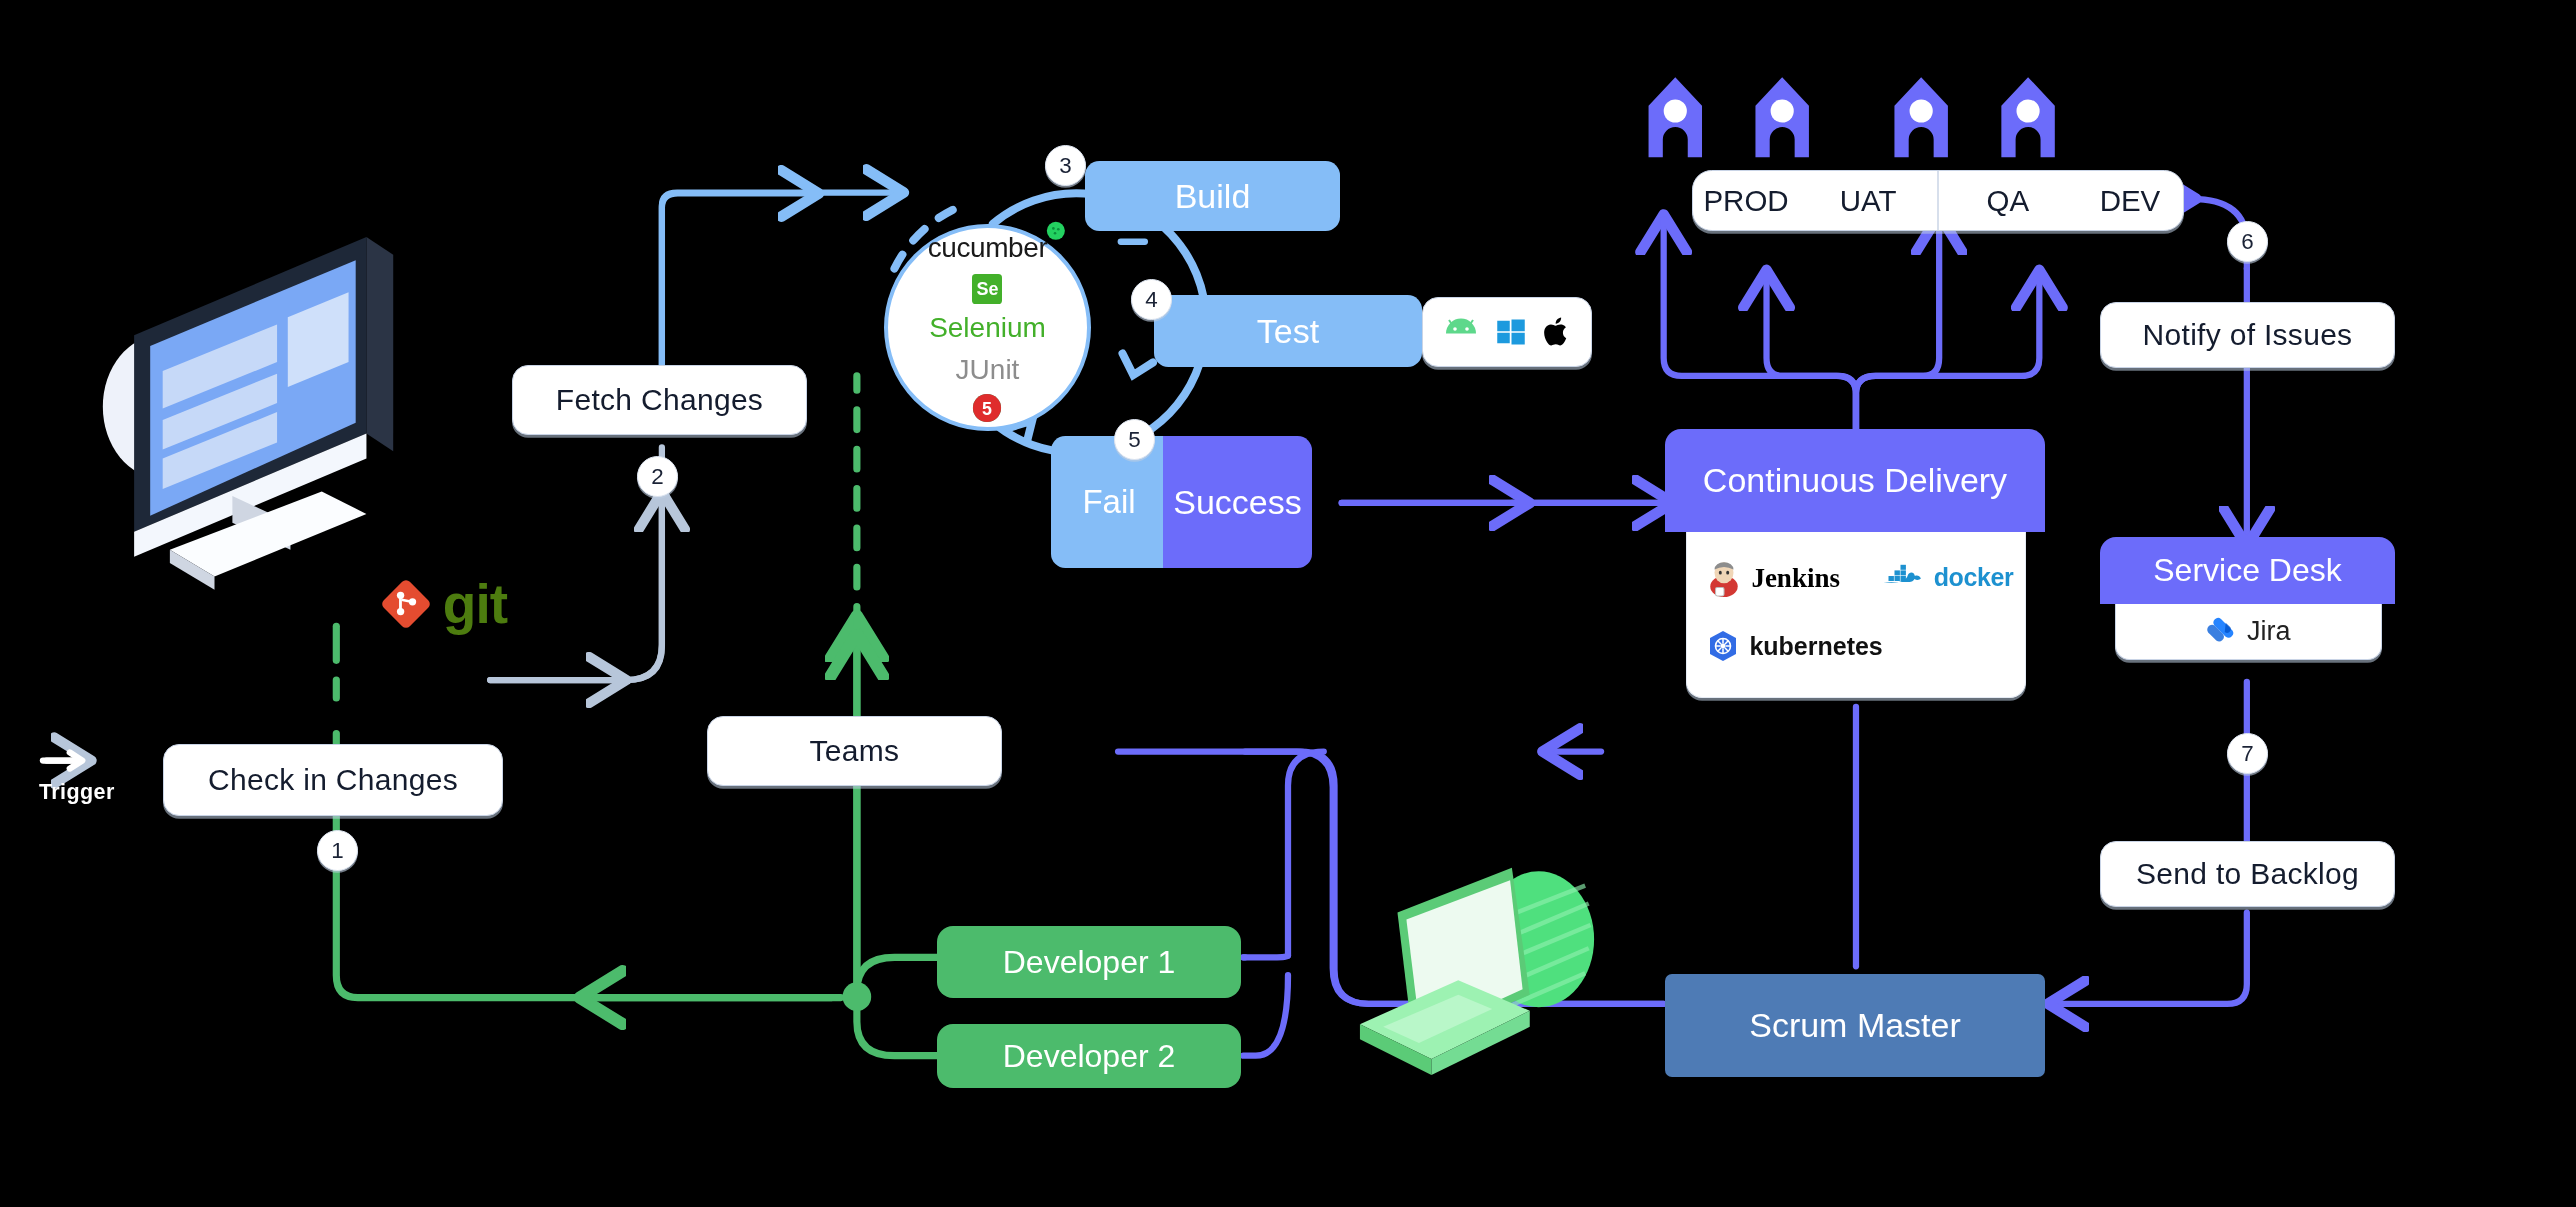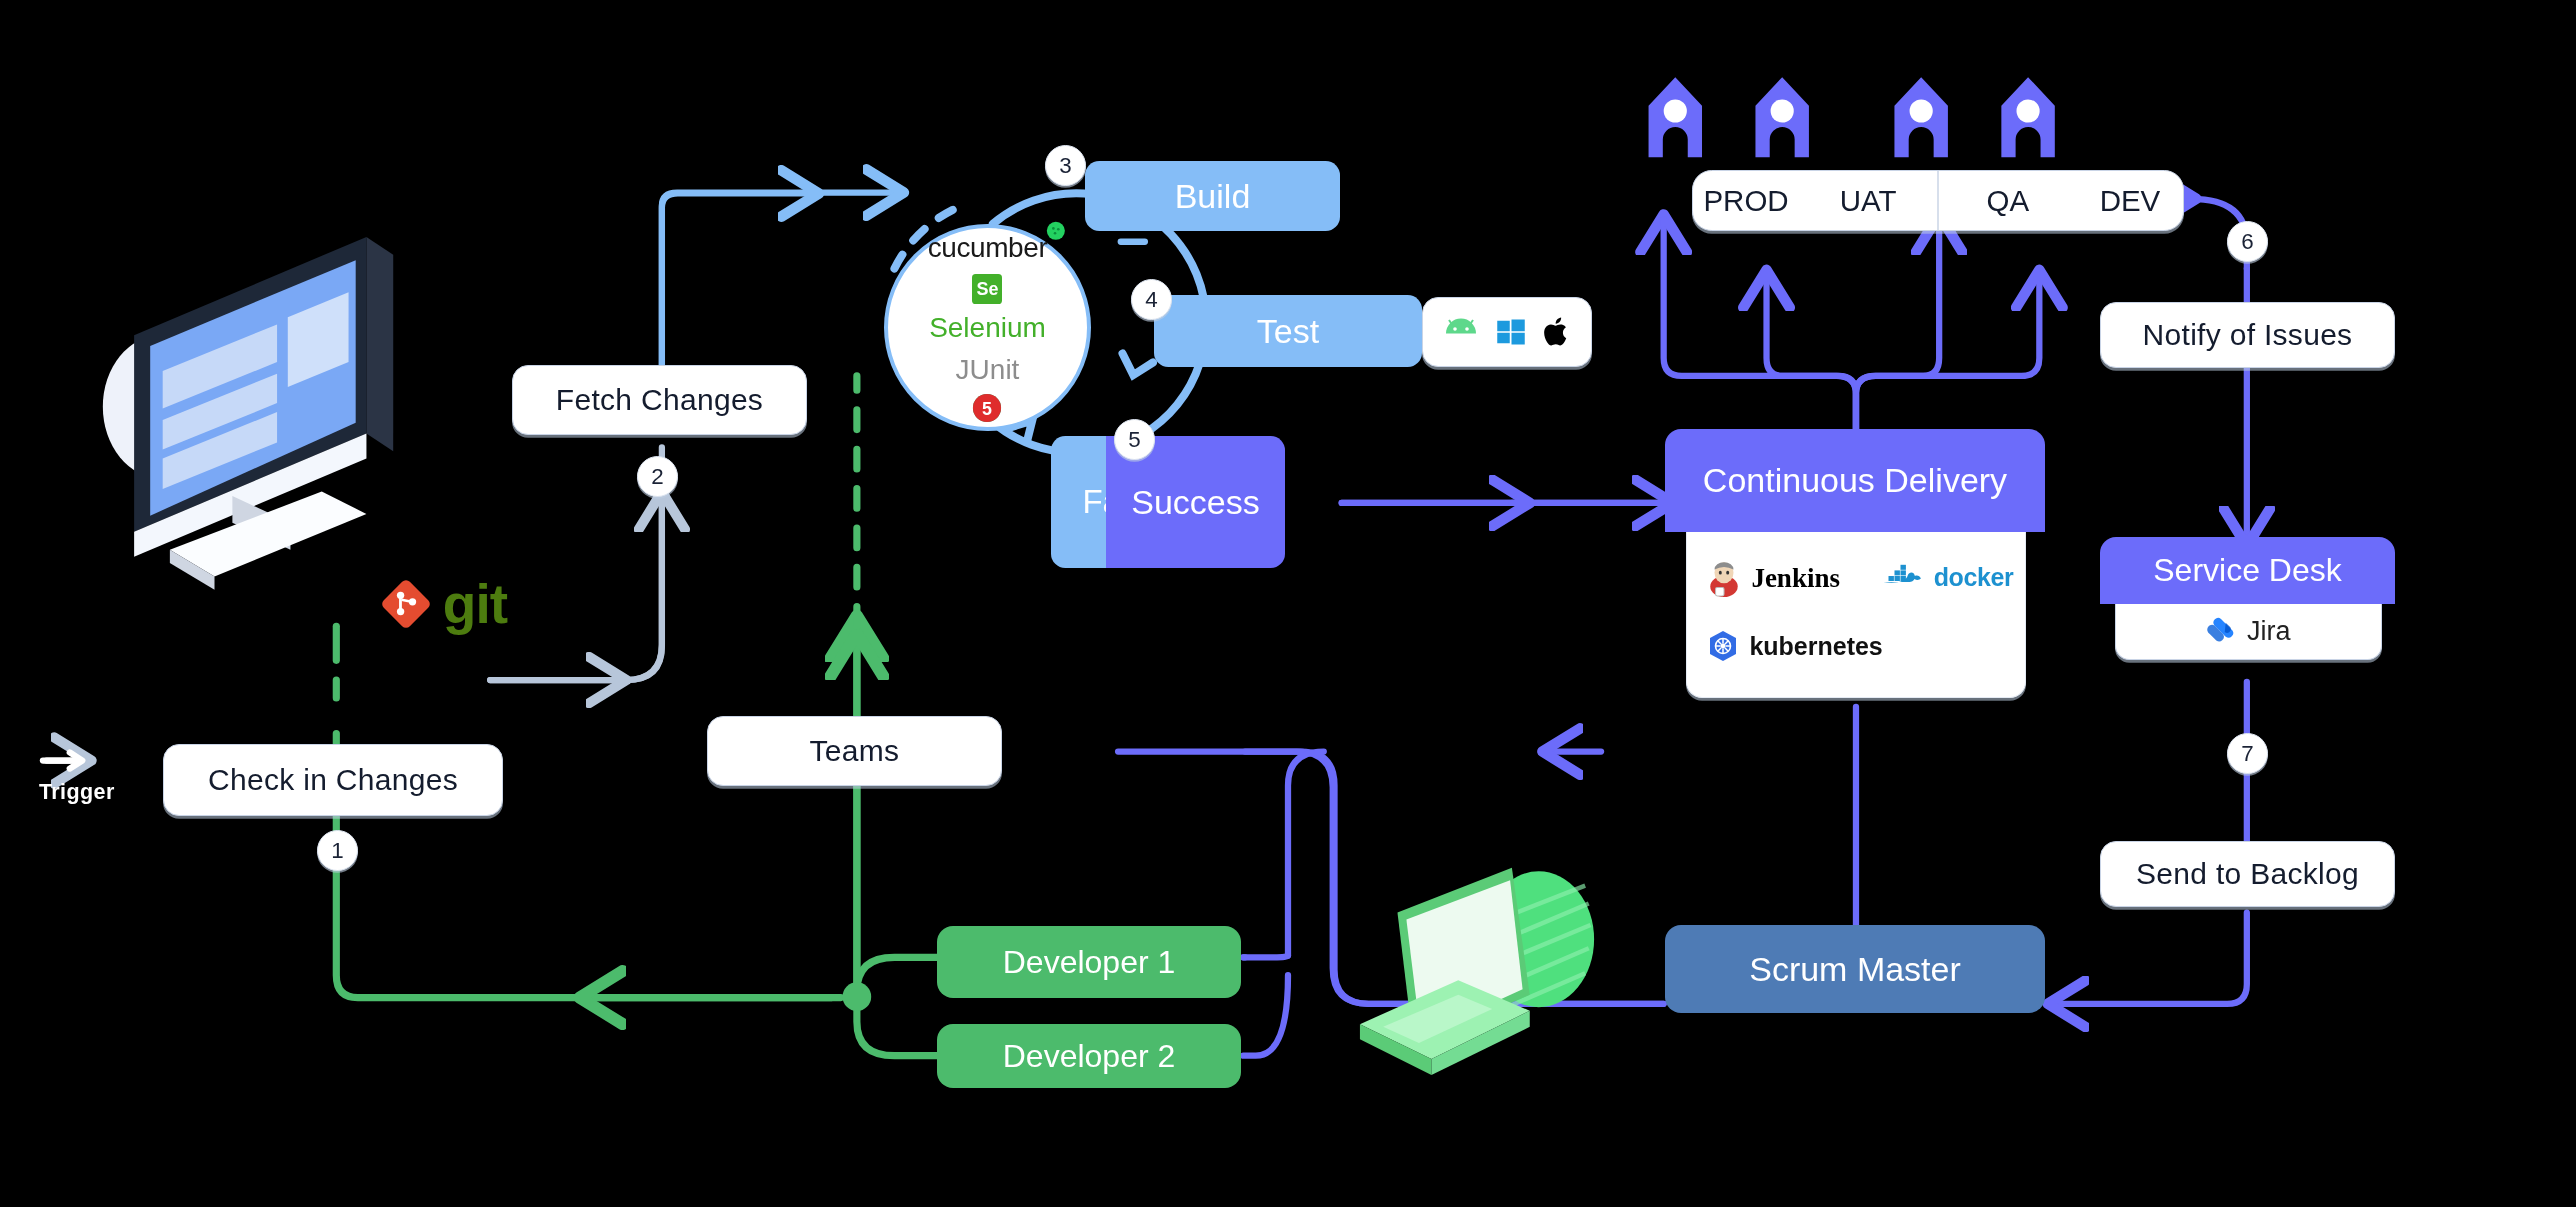--- a/index.html
+++ b/index.html
@@ -247,21 +247,21 @@
     </g>
       </svg>
   </div>
 
   <div class="badge" style="left:1114px;top:419px;">5</div>
 
   <div class="node blue-box" style="left:1051px;top:436px;width:116px;height:132px;font-size:33px;border-radius:14.3px 0 0 14.3px;">
     <span>Fail</span>
   </div>
 
-  <div class="node indigo-box" style="left:1106px;top:436px;width:179px;height:132px;border-radius:0 14.3px 14.3px 0;">
+  <div class="node indigo-box" style="left:1163px;top:436px;width:149px;height:132px;border-radius:0 14.3px 14.3px 0;">
     <span>Success</span>
   </div>
 
   <div class="node white-pill" style="left:707px;top:716px;width:295px;height:70px;">
     <span>Teams</span>
   </div>
 
   <div class="node green-box" style="left:937px;top:926px;width:304px;height:72px;">
     <span>Developer 1</span>
   </div>
@@ -353,21 +353,21 @@
           <path d="M10.8,10.8 L14.2,14.2"></path>
             <path d="M17.8,17.8 L21.2,21.2"></path>
           <path d="M21.2,10.8 L17.8,14.2"></path>
             <path d="M14.2,17.8 L10.8,21.2"></path>
         </g>
       </svg>
       <span class="kube-lbl">kubernetes</span>
     </div>
   </div>
 
-  <div class="node steel-box" style="left:1665px;top:925px;width:380px;height:88px;">
+  <div class="node steel-box" style="left:1665px;top:974px;width:380px;height:103px;border-radius:7px;">
     <span>Scrum Master</span>
   </div>
 
   <div class="badge" style="left:2227px;top:221px;">6</div>
 
   <div class="node white-pill" style="left:2100px;top:302px;width:295px;height:66px;">
     <span>Notify of Issues</span>
   </div>
 
   <div class="node indigo-box" style="left:2100px;top:537px;width:295px;height:67px;border-radius:16px 16px 0 0;font-size:32px;">

